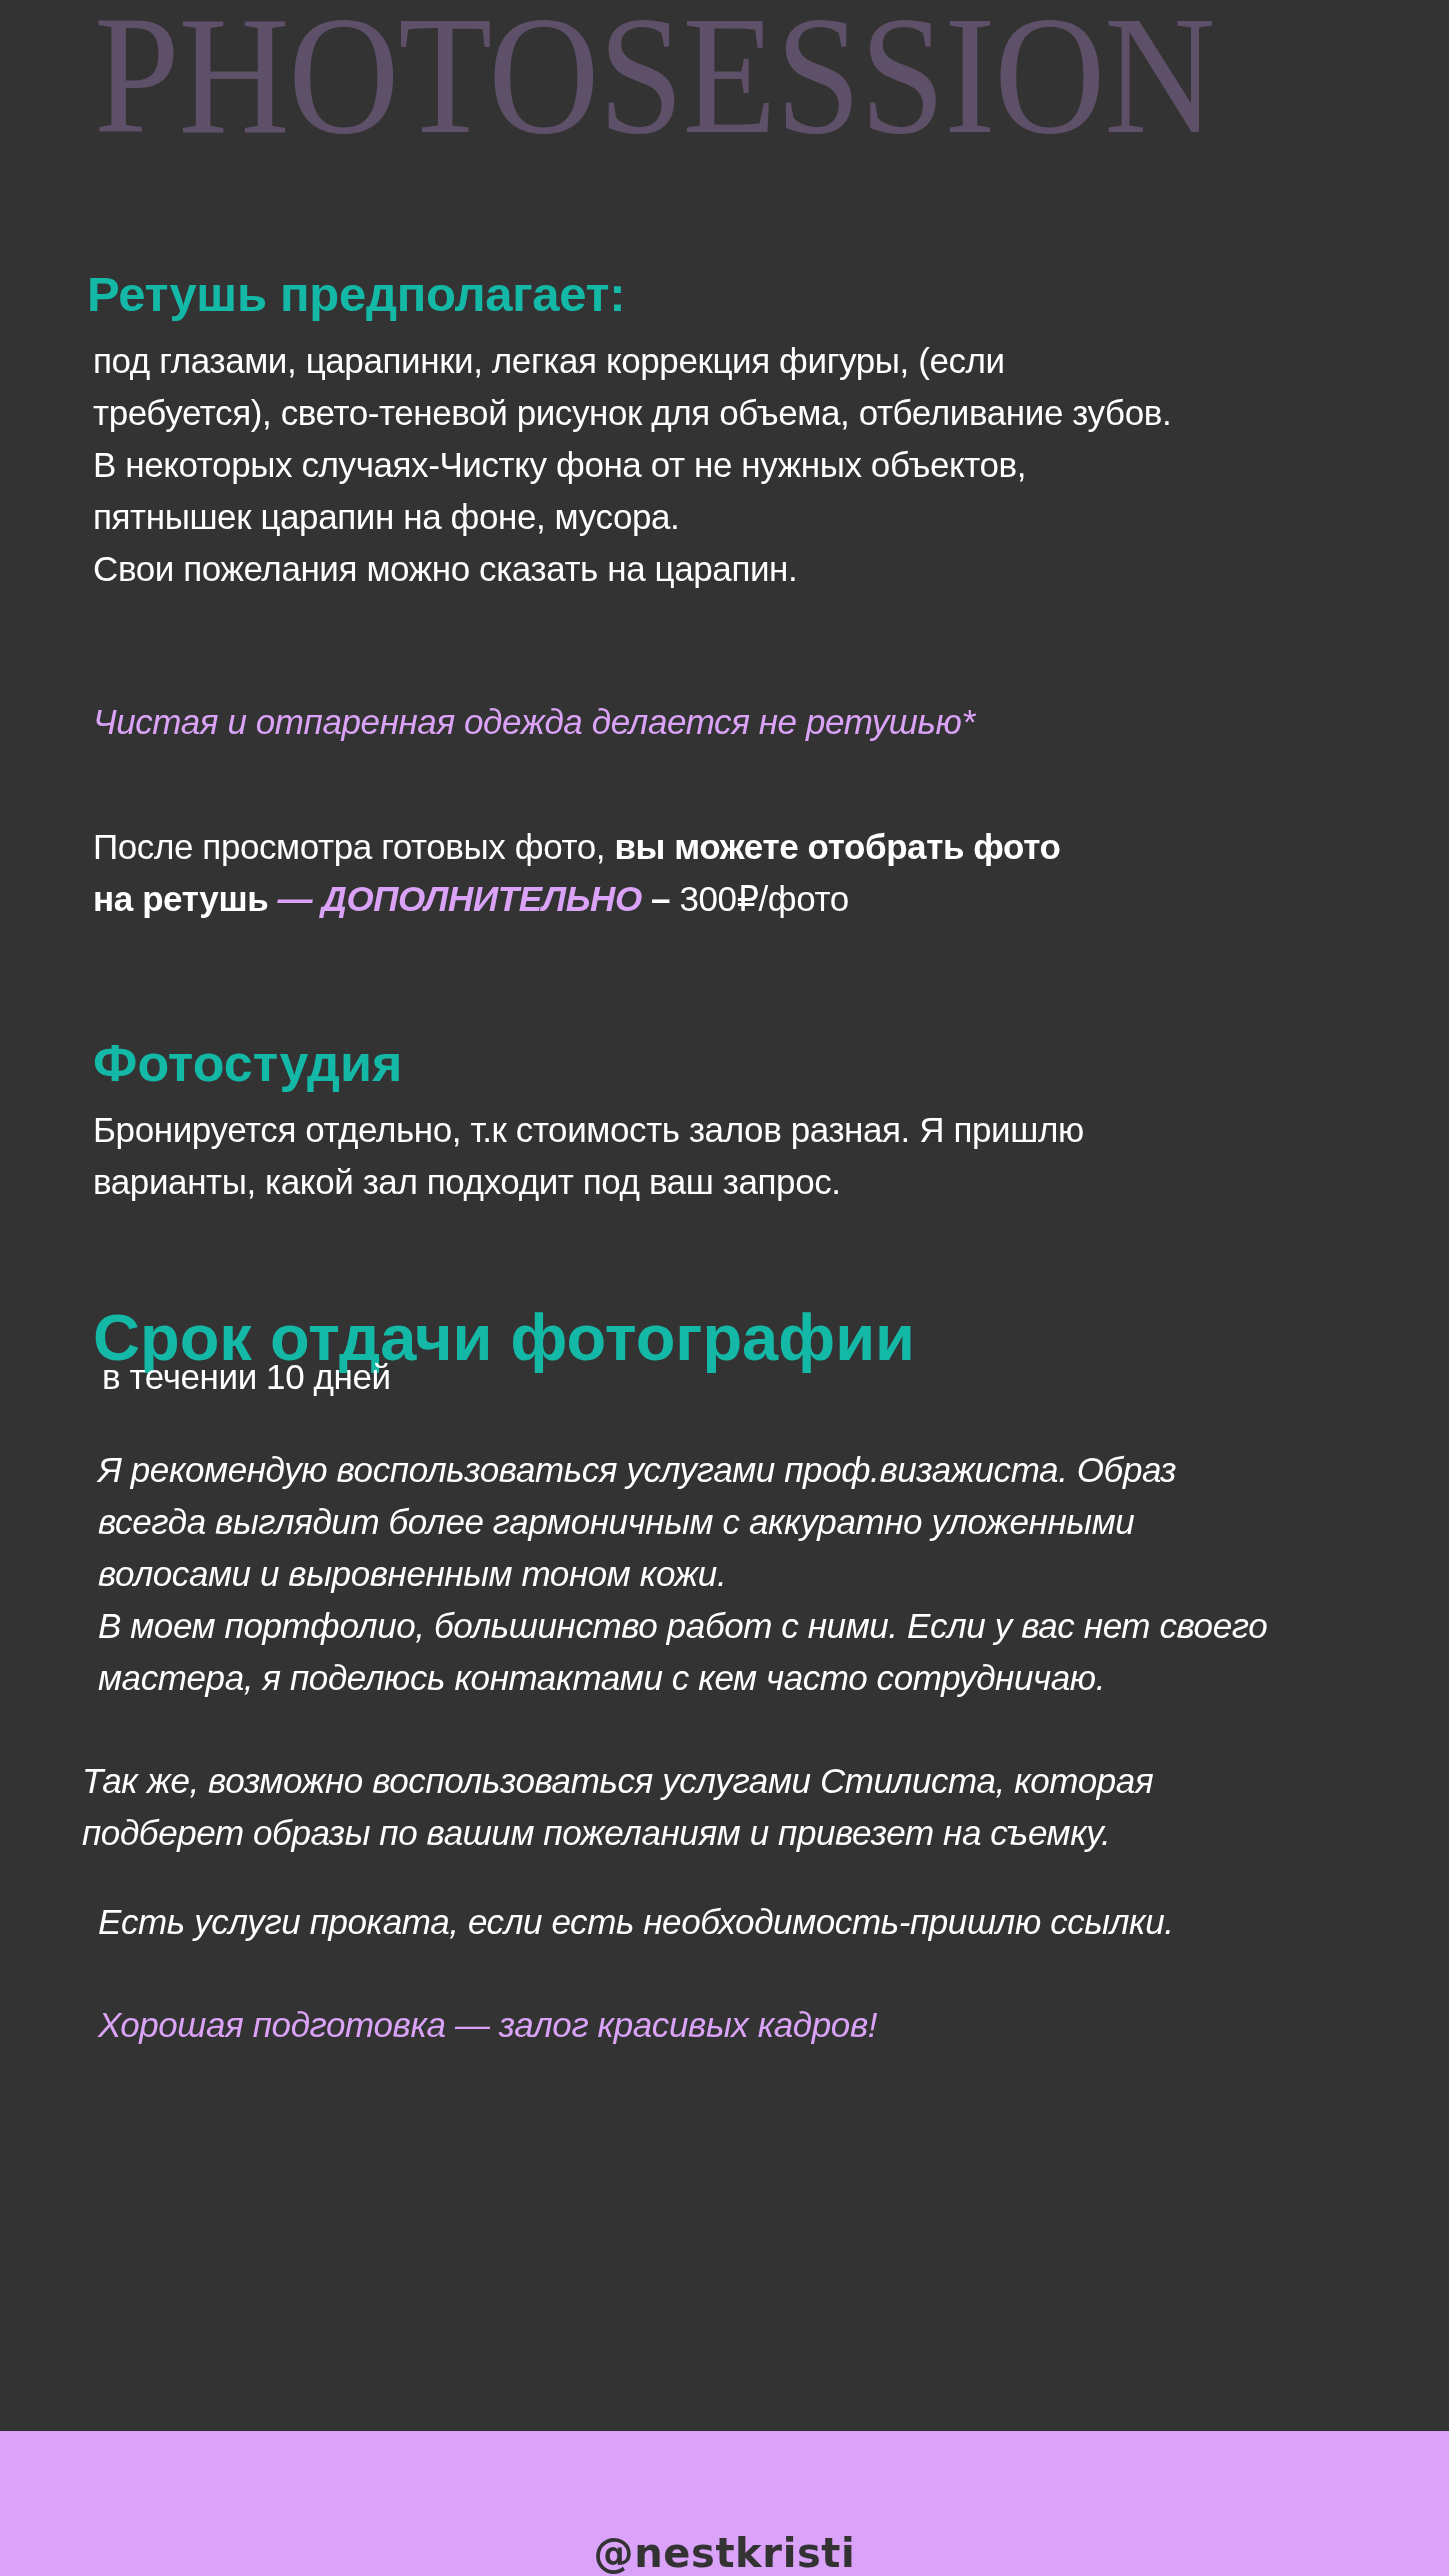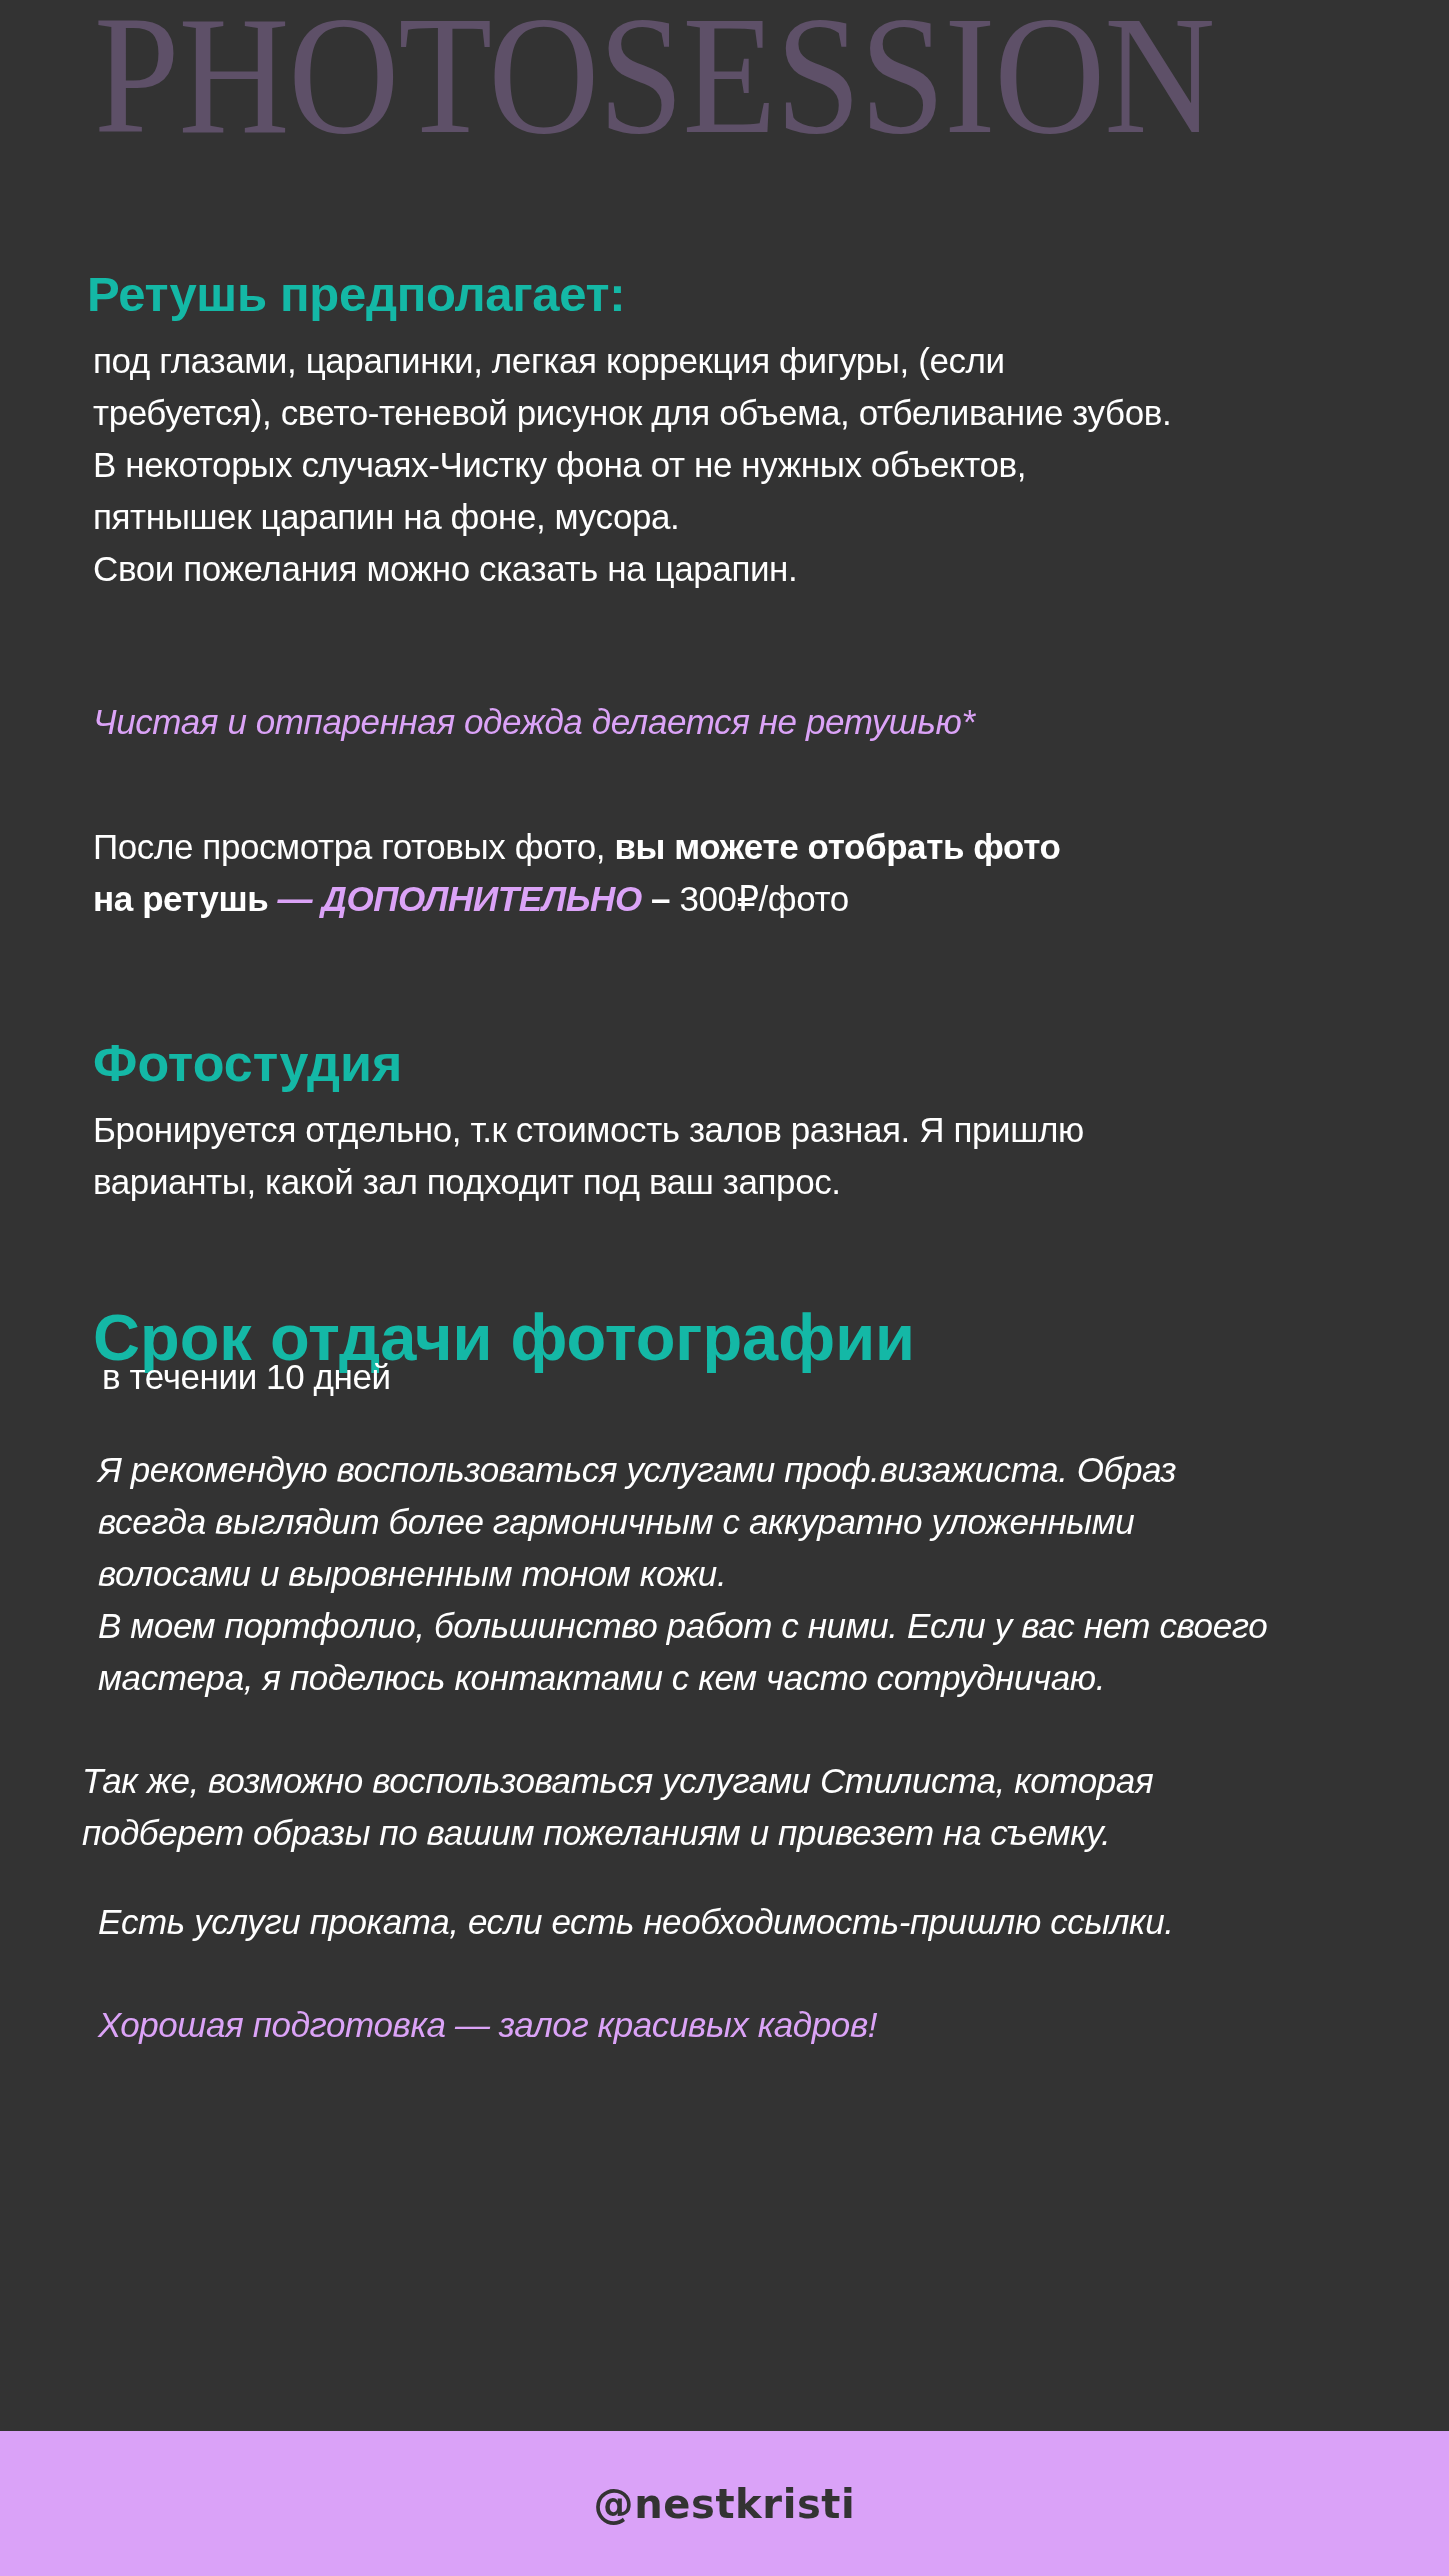--- a/index.html
+++ b/index.html
@@ -20,21 +20,21 @@
   .body-text {
     position: absolute; font-size: 35px; line-height: 52px; color: #ffffff;
     letter-spacing: -0.4px;
   }
   .line { display: block; white-space: nowrap; }
   .accent { color: #dba3f7; font-style: italic; }
   .bold { font-weight: bold; }
   .italic { font-style: italic; }
   .footer {
     position: absolute; left: 0; top: 2431px; width: 1449px; height: 145px;
-    background: #daa2f8; display: flex; align-items: center; justify-content: center;
+    background: #daa2f8; display: flex; align-items: flex-end; justify-content: center;
   }
   .footer-handle {
     font-family: "DejaVu Sans", sans-serif; font-weight: bold;
     font-size: 40px; color: #333333; letter-spacing: 0.6px;
   }
 </style>
 </head>
 <body>
 
 <div class="title">PHOTOSESSION</div>

